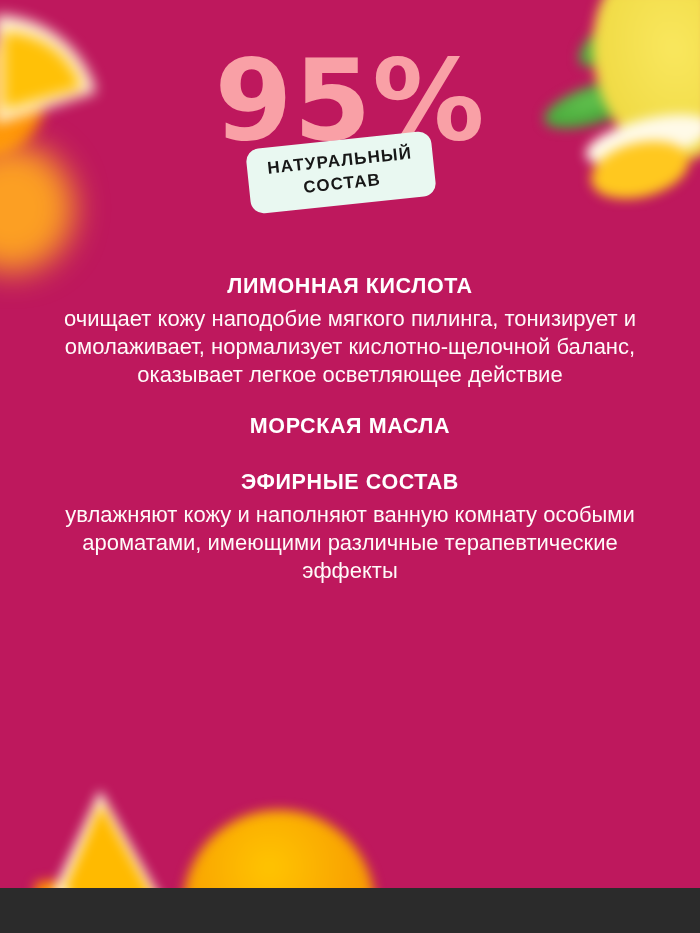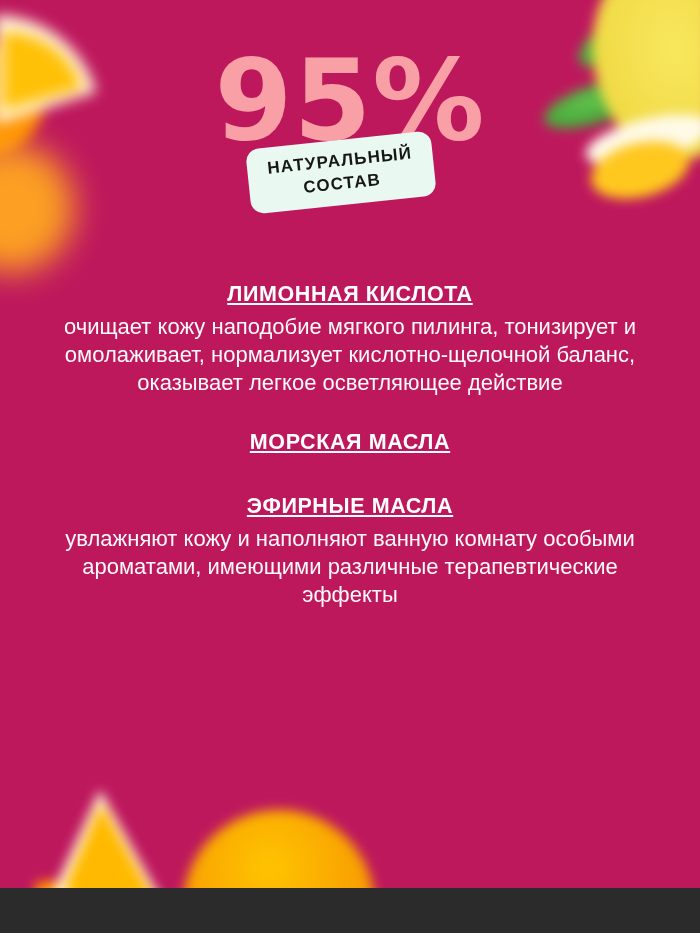--- a/index.html
+++ b/index.html
@@ -30,21 +30,21 @@
     display:flex;flex-direction:column;align-items:center;justify-content:center;
     color:#171717;font-size:17px;font-weight:700;letter-spacing:1.2px;line-height:1.3;
   }
   
   .sections{
     position:absolute;top:270px;left:30px;right:30px;z-index:2;
     display:flex;flex-direction:column;gap:21px;
     text-align:center;color:#FFFAF9;
   }
   .section h2{
-    margin:12px 0 6px;font-size:21.5px;font-weight:700;letter-spacing:0.6px;color:#FFFFFF;text-decoration:underline;
+    margin:4px 0 6px;font-size:21.5px;font-weight:700;letter-spacing:0.6px;color:#FFFFFF;
   }
   .section p{
     margin:0 auto;max-width:625px;font-size:22px;line-height:28px;font-weight:400;
   }
 </style>
 </head>
 <body>
 
 <div class="canvas">
 
@@ -102,18 +102,18 @@
 
   <div class="sections">
     <div class="section">
       <h2>ЛИМОННАЯ КИСЛОТА</h2>
       <p>очищает кожу наподобие мягкого пилинга, тонизирует и омолаживает, нормализует кислотно-щелочной баланс, оказывает легкое осветляющее действие</p>
     </div>
     <div class="section">
       <h2>МОРСКАЯ МАСЛА</h2>
     </div>
     <div class="section">
-      <h2>ЭФИРНЫЕ МАСЛА</h2>
+      <h2>ЭФИРНЫЕ СОСТАВ</h2>
       <p>увлажняют кожу и наполняют ванную комнату особыми ароматами, имеющими различные терапевтические эффекты</p>
     </div>
   </div>
 
 </div>
 
 </body></html>

